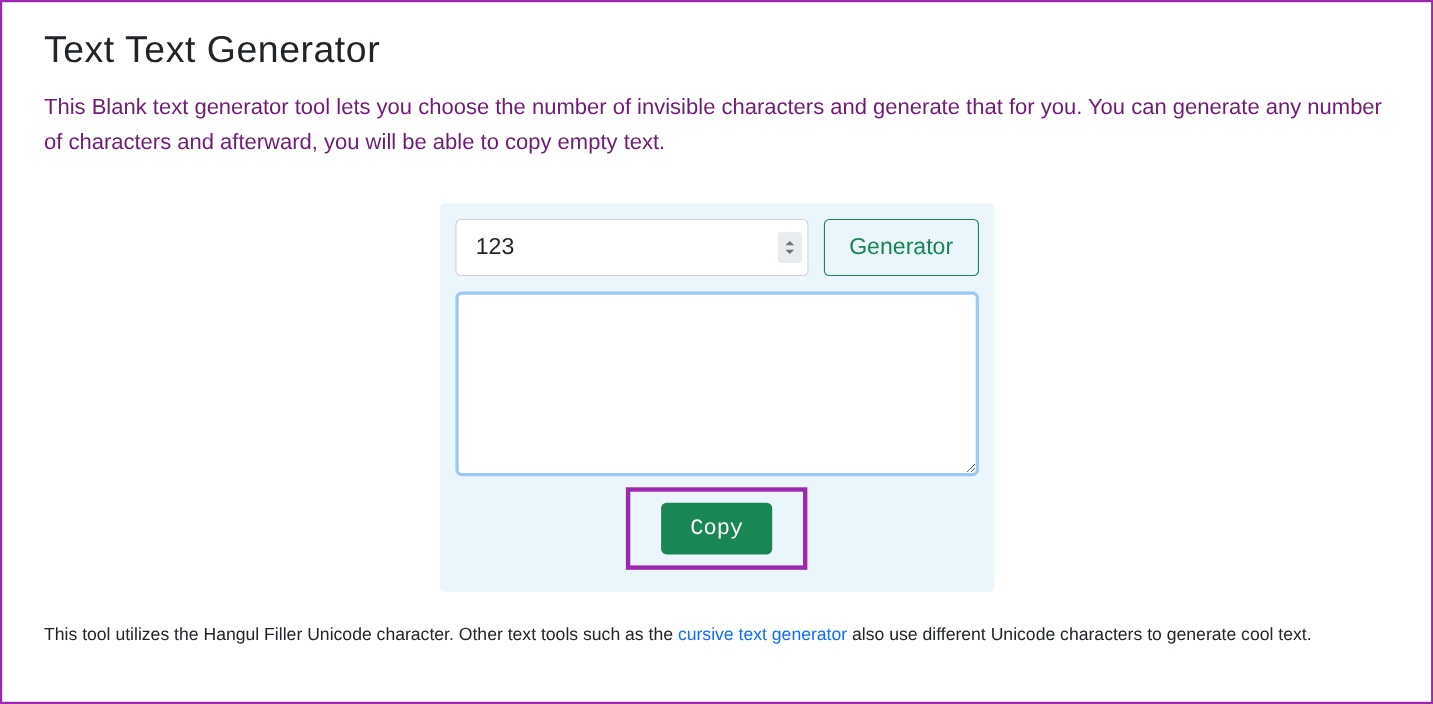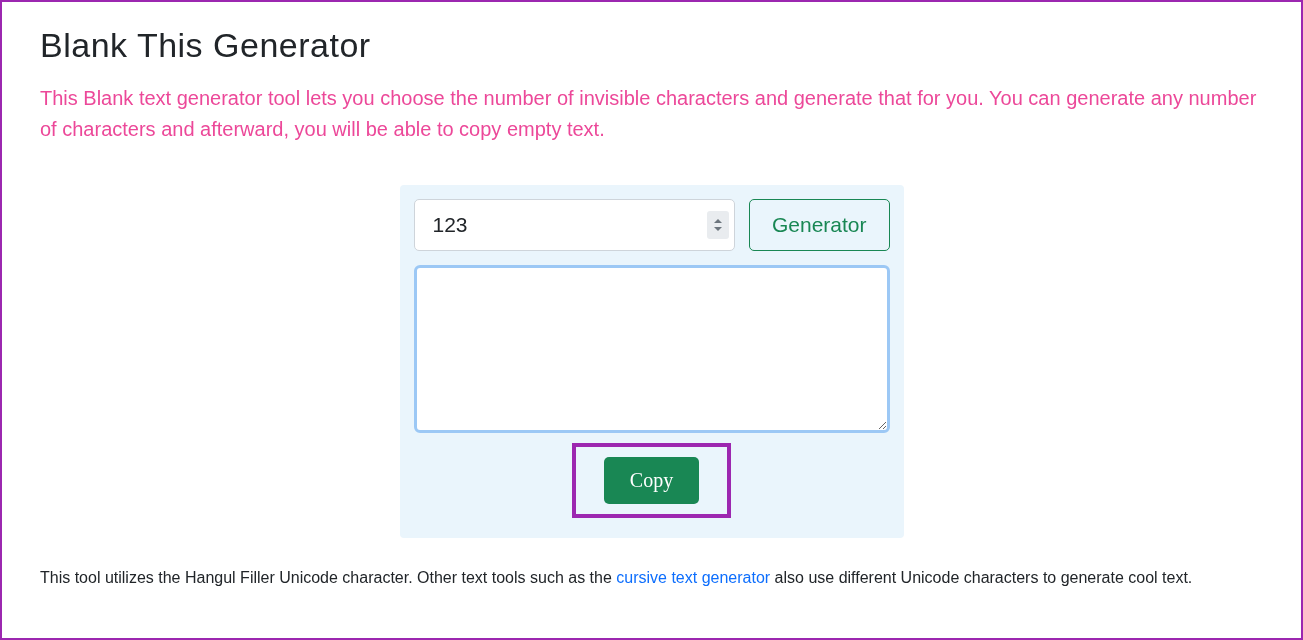--- a/index.html
+++ b/index.html
@@ -22,21 +22,21 @@
     .page-title {
       font-size: 34px;
       font-weight: 400;
       color: #212529;
       letter-spacing: 0.5px;
       margin-bottom: 18px;
       font-family: "Segoe UI", Arial, sans-serif;
     }
     .description {
       font-size: 20px;
-      color: #ec4899;
+      color: #701a75;
       line-height: 1.55;
       margin-bottom: 40px;
       font-family: "Segoe UI", Arial, sans-serif;
     }
     .generator-panel {
       background: #eaf5fc;
       width: 504px;
       margin: 16px auto;
       padding: 14px 14px 18px 14px;
       border-radius: 4px;
@@ -127,40 +127,40 @@
       top: -2px;
     }
     .copy-btn {
       background: #198754;
       color: #ffffff;
       border: none;
       padding: 12px 26px;
       font-size: 20px;
       border-radius: 5px;
       cursor: pointer;
-      font-family: Liberation Serif, serif;
+      font-family: Liberation Mono, monospace;
     }
     .footer-text {
       font-size: 16px;
       color: #212529;
       line-height: 1.55;
       margin-top: 28px;
       font-family: "Segoe UI", Arial, sans-serif;
     }
     .footer-text a {
       color: #0d6efd;
       text-decoration: none;
     }
   </style>
 </head>
 <body>
 
 <div class="outer-frame">
 
-  <h1 class="page-title">Blank This Generator</h1>
+  <h1 class="page-title">Text Text Generator</h1>
 
   <p class="description">This Blank text generator tool lets you choose the number of invisible characters and generate that for you. You can generate any number of characters and afterward, you will be able to copy empty text.</p>
 
   <div class="generator-panel">
     <div class="input-row">
       <div class="number-input-wrap">
         <input type="text" class="number-input" value="123" style="">
         <div class="spinner">
           <div class="spinner-up"></div>
           <div class="spinner-down"></div>

